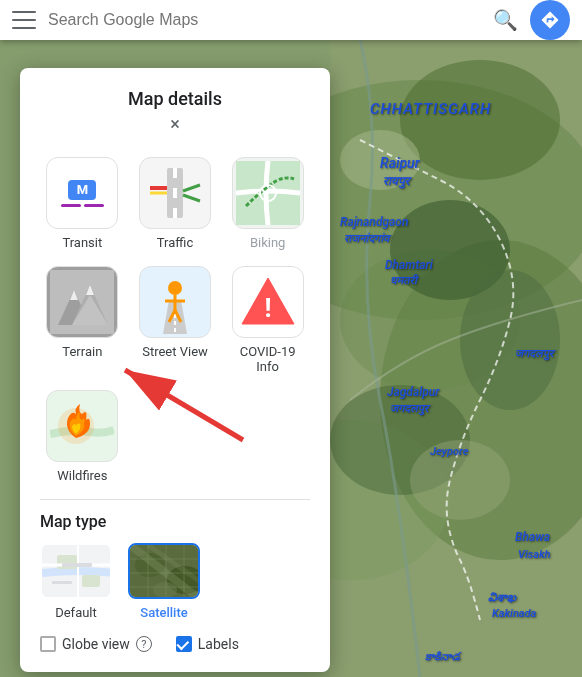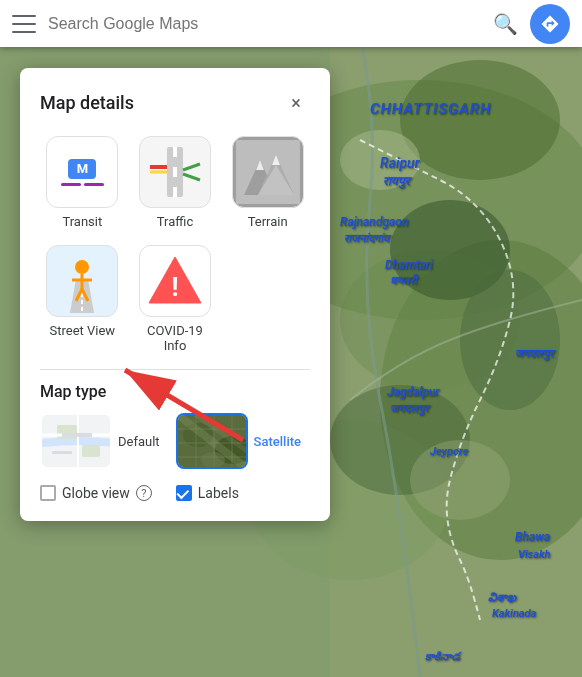--- a/index.html
+++ b/index.html
@@ -23,21 +23,21 @@
       width: 100%;
       height: 100%;
     }
 
     
     .header {
       position: absolute;
       top: 0;
       left: 0;
       right: 0;
-      height: 47px;
+      height: 40px;
       background: white;
       display: flex;
       align-items: center;
       padding: 0 12px;
       gap: 12px;
       box-shadow: 0 2px 6px rgba(0,0,0,0.3);
       z-index: 10;
     }
 
     .hamburger-icon {
@@ -108,20 +108,21 @@
       box-shadow: 0 4px 20px rgba(0,0,0,0.3);
       padding: 20px;
       z-index: 20;
     }
 
     .panel-header {
       display: flex;
       justify-content: space-between;
       align-items: center;
       margin-bottom: 16px;
+      flex-direction: column;
     }
 
     .panel-title {
       font-size: 18px;
       font-weight: 500;
       color: #202124;
     }
 
     .close-btn {
       width: 28px;
@@ -221,21 +222,21 @@
     }
 
     .map-types {
       display: flex;
       gap: 16px;
       margin-bottom: 16px;
     }
 
     .map-type-item {
       display: flex;
-      flex-direction: row;
+      flex-direction: column;
       align-items: center;
       gap: 6px;
       cursor: pointer;
     }
 
     .map-type-thumb {
       width: 72px;
       height: 56px;
       border-radius: 8px;
       overflow: hidden;
@@ -417,20 +418,36 @@
 
           <line x1="5" y1="25" x2="22" y2="25" stroke="#e53935" stroke-width="4"></line>
           <line x1="5" y1="30" x2="22" y2="30" stroke="#fdd835" stroke-width="3"></line>
           <line x1="38" y1="28" x2="55" y2="22" stroke="#43a047" stroke-width="3"></line>
           <line x1="38" y1="32" x2="55" y2="38" stroke="#43a047" stroke-width="3"></line>
         </svg>
       </div>
       <span class="layer-label">Traffic</span>
     </div>
 
+    <div class="layer-item">
+      <div class="layer-icon" style="background:#f0f4f0;">
+        <svg width="64" height="64" viewBox="0 0 64 64">
+
+          <rect width="64" height="64" fill="#c8e6c9"></rect>
+
+          <path d="M 0 32 Q 32 28 64 32" stroke="white" stroke-width="5" fill="none"></path>
+          <path d="M 32 0 Q 28 32 32 64" stroke="white" stroke-width="5" fill="none"></path>
+
+          <path d="M 10 45 Q 25 30 40 20 Q 50 15 58 18" stroke="#43a047" stroke-width="3" fill="none" stroke-dasharray="4,2"></path>
+
+          <circle cx="32" cy="32" r="8" stroke="white" stroke-width="2" fill="none"></circle>
+        </svg>
+      </div>
+      <span class="layer-label" style="color:#9aa0a6;">Biking</span>
+    </div>
 
     <div class="layer-item">
       <div class="layer-icon" style="background:#9e9e9e;">
         <svg width="64" height="64" viewBox="0 0 64 64">
           <rect width="64" height="64" fill="#bdbdbd"></rect>
 
           <polygon points="8,55 24,20 40,55" fill="#9e9e9e"></polygon>
           <polygon points="22,55 40,15 58,55" fill="#aeaeae"></polygon>
           <polygon points="22,55 40,25 58,55" fill="#c2c2c2"></polygon>
 
@@ -467,20 +484,38 @@
           <polygon points="32,8 58,54 6,54" fill="#ff5252" stroke="#ff5252" stroke-width="1" rx="4"></polygon>
           <polygon points="32,10 56,52 8,52" fill="#ff5252"></polygon>
           <text x="32" y="47" text-anchor="middle" font-size="26" font-weight="bold" fill="white">!</text>
         </svg>
       </div>
       <span class="layer-label" style="text-align:center;">COVID-19 Info</span>
     </div>
 
   </div>
 
+  <div class="layers-grid-bottom">
+    <div class="layer-item">
+      <div class="layer-icon" style="background:#e8f5e9;">
+        <svg width="64" height="64" viewBox="0 0 64 64">
+          <rect width="64" height="64" fill="#e8f5e9"></rect>
+
+          <path d="M 0 40 Q 20 35 40 38 Q 55 40 64 36" stroke="#c8e6c9" stroke-width="8" fill="none"></path>
+
+          <circle cx="26" cy="32" r="18" fill="#ff8f00" opacity="0.15"></circle>
+
+          <path d="M 26 44 Q 14 36 18 24 Q 22 16 26 20 Q 24 14 30 10 Q 28 18 32 20 Q 38 14 36 26 Q 40 22 40 30 Q 40 40 26 44 Z" fill="#ff6f00"></path>
+          <path d="M 26 42 Q 18 36 20 28 Q 24 22 26 26 Q 26 20 30 18 Q 28 24 32 26 Q 36 22 34 30 Q 36 36 26 42 Z" fill="#ff9800"></path>
+          <path d="M 26 40 Q 22 36 22 32 Q 26 28 26 32 Q 28 28 30 30 Q 32 34 26 40 Z" fill="#ffcc02"></path>
+        </svg>
+      </div>
+      <span class="layer-label">Wildfires</span>
+    </div>
+  </div>
 
   <div class="divider"></div>
 
   <div class="section-title">Map type</div>
   <div class="map-types">
 
     <div class="map-type-item">
       <div class="map-type-thumb">
         <svg width="72" height="56" viewBox="0 0 72 56">
           <rect width="72" height="56" fill="#e8eaed"></rect>

